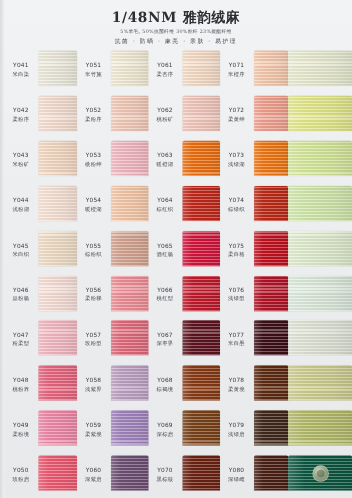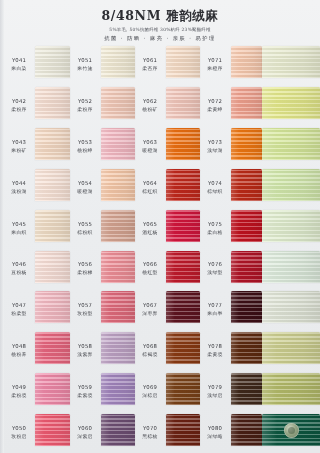--- a/index.html
+++ b/index.html
@@ -105,21 +105,21 @@
     background:linear-gradient(90deg,#d8dade 0%,#eef0f1 100%);
     z-index:6;
   }
 </style>
 </head>
 <body>
 
 <div class="card">
 
   <div class="header">
-    <div class="title">8/48NM 雅韵绒麻</div>
+    <div class="title">1/48NM 雅韵绒麻</div>
     <div class="sub1">5%羊毛, 50%抗菌纤维 30%粘纤 23%聚酯纤维</div>
     <div class="sub2">抗菌 · 防晒 · 麻亮 · 亲肤 · 易护理</div>
   </div>
 
   <div class="grid" id="grid">
       <div class="col col-0">
         <div class="cell" style="top: 0px; height: 40.9px;">
           <div class="label">
             <div class="code">Y041</div>
             <div class="cname">米白染</div>

